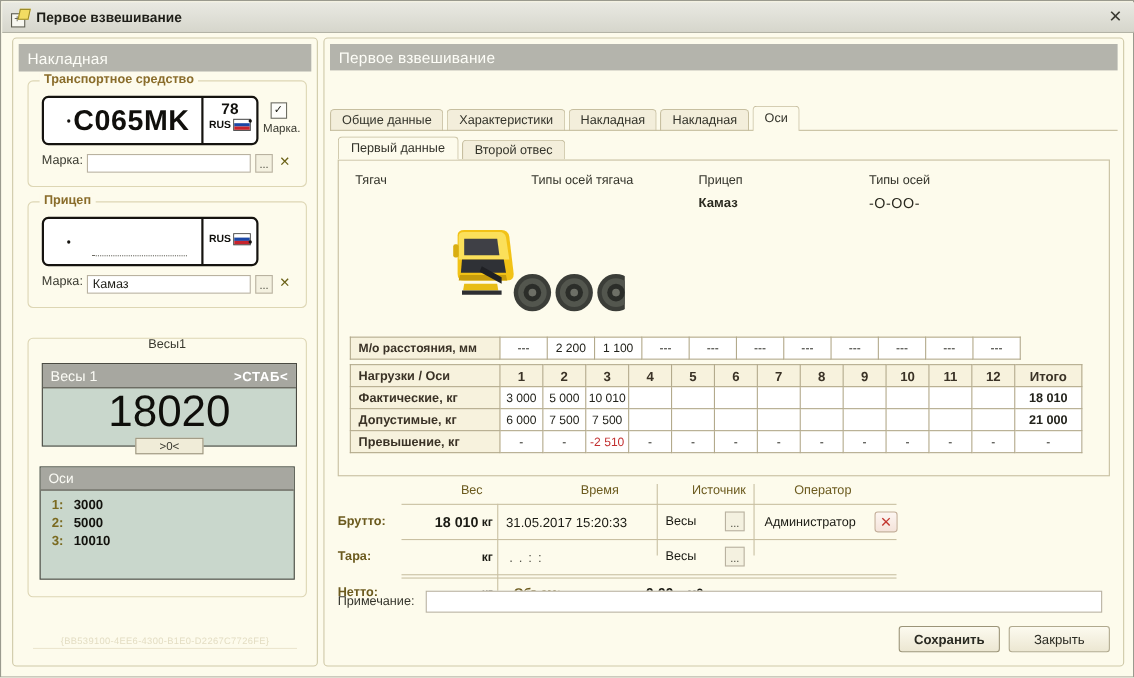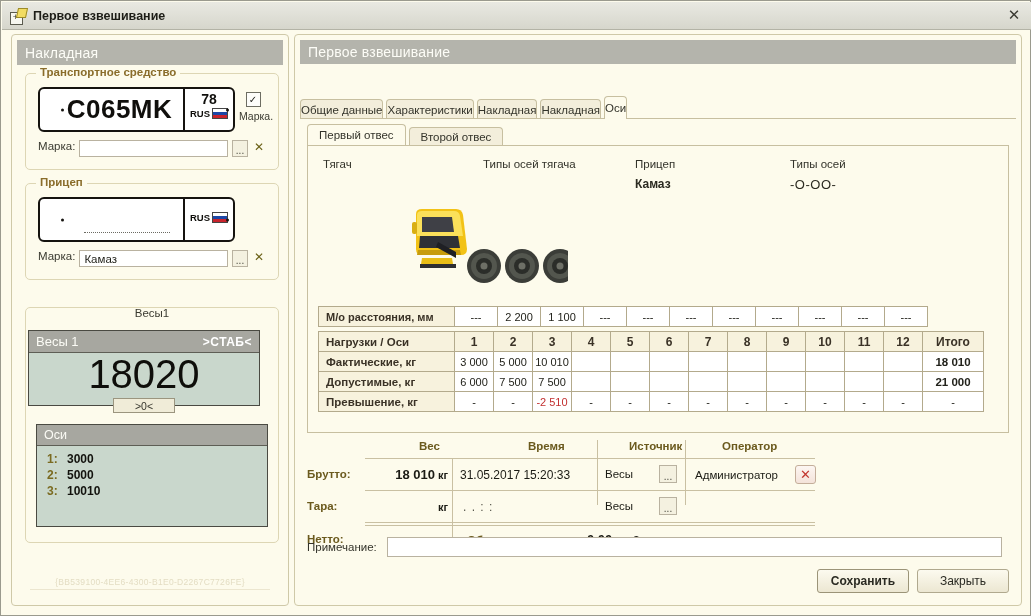--- a/index.html
+++ b/index.html
@@ -79,21 +79,21 @@
   .mini-btn{width:16px;height:17px;border:1px solid #b9b2a0;background:#f4f1e0;
     font-size:10px;display:flex;align-items:flex-end;justify-content:center;
     line-height:10px;color:#4a4a3e;box-sizing:border-box;}
   .x-btn{width:14px;text-align:center;font-weight:bold;font-size:12px;color:#6b6217;}
 
   
   .scales-group{position:absolute;left:13px;top:272px;width:252px;height:234px;
     border:1px solid #ddd6b4;border-radius:5px;background:#fdfbec;}
   .scales-tab{position:absolute;left:0;top:-1px;width:100%;height:19px;
     text-align:center;font-size:11.5px;color:#3a3a30;}
-  .scale-disp{position:absolute;left:2px;top:22px;width:232px;height:76px;
+  .scale-disp{position:absolute;left:12px;top:22px;width:232px;height:76px;
     background:#c9d7cc;border:1px solid #4a4a42;box-sizing:border-box;}
   .scale-hdr{height:22px;background:#a7a7a0;display:flex;align-items:center;
     justify-content:space-between;padding:0 7px;box-sizing:border-box;
     border-bottom:1px solid #5e5e55;}
   .scale-hdr .nm{color:#fbfbf5;font-size:13px;}
   .scale-hdr .st{color:#fff;font-size:12px;font-weight:bold;letter-spacing:.5px;}
   .scale-val{text-align:center;font-size:40px;line-height:44px;color:#0e0e0a;
     font-family:"Liberation Sans","DejaVu Sans",sans-serif;margin-top:-1px;}
   .zero-btn{width:62px;height:15px;margin:2px auto 0;background:#f0ecd8;
     border:1px solid #9b957f;font-size:10.5px;display:flex;align-items:center;
@@ -106,21 +106,21 @@
   .axes-li{display:flex;gap:8px;font-size:12px;line-height:16px;}
   .axes-li .i{color:#7a6a20;font-weight:bold;width:12px;}
   .axes-li .v{color:#12120d;font-weight:bold;}
 
   .guid{position:absolute;left:0;right:0;bottom:18px;text-align:center;
     font-size:8.5px;color:#e3ddc3;letter-spacing:.3px;}
   .guid-rule{position:absolute;left:18px;right:18px;bottom:15px;border-bottom:1px solid #ece6cf;}
 
   
   .tabs{position:absolute;left:5px;top:62px;right:5px;height:22px;display:flex;align-items:flex-end;}
-  .tab{height:20px;padding:0 0;background:#f3eedb;border:1px solid #c7bfa0;
+  .tab{height:20px;padding:0 10px;background:#f3eedb;border:1px solid #c7bfa0;
     border-bottom:none;border-radius:4px 4px 0 0;font-size:11.5px;color:#33332a;
     display:flex;align-items:center;margin-right:3px;box-sizing:border-box;}
   .tab.active{background:#fdfbec;height:23px;border-color:#c7bfa0;position:relative;z-index:3;}
   .tabs-rule{position:absolute;left:5px;top:83px;right:5px;border-bottom:1px solid #c7bfa0;}
 
   .subtabs{position:absolute;left:12px;top:90px;right:12px;height:20px;display:flex;align-items:flex-end;}
   .subtab{height:18px;padding:0 11px;background:#f3eedb;border:1px solid #c7bfa0;
     border-bottom:none;border-radius:4px 4px 0 0;font-size:11.5px;color:#33332a;
     display:flex;align-items:center;margin-right:3px;box-sizing:border-box;}
   .subtab.active{background:#fdfbec;height:21px;position:relative;z-index:3;}
@@ -145,21 +145,21 @@
   .load-tbl td,.load-tbl th{border:1px solid #b3aa8c;height:19px;font-size:11px;
     text-align:center;color:#22221b;background:#fff;padding:0;font-weight:normal;}
   .load-tbl th{background:#f7f2dd;font-weight:bold;font-size:12px;color:#3a3226;}
   .load-tbl td.lbl{background:#f7f2dd;font-weight:bold;text-align:left;padding-left:7px;
     color:#3a3226;width:128px;font-size:11.5px;}
   .load-tbl td.tot{font-weight:bold;font-size:11.5px;}
   .load-tbl td.neg{color:#c23030;}
 
   
   .weigh{position:absolute;left:12px;top:405px;right:12px;height:125px;}
-  .wf-hdr{position:absolute;font-size:11.5px;font-weight:bold;color:#6b5a1e;}
+  .wf-hdr{position:absolute;font-size:11.5px;font-weight:normal;color:#6b5a1e;}
   .wf-lab{position:absolute;font-size:11.5px;font-weight:bold;color:#6b5a1e;}
   .wf-val{position:absolute;font-size:12px;color:#1b1b14;}
   .wf-rule{position:absolute;border-bottom:1px solid #c9c0a2;}
   .wf-vrule{position:absolute;border-left:1px solid #c9c0a2;}
   .del-btn{position:absolute;width:21px;height:19px;border:1px solid #c4ae9a;
     background:linear-gradient(#fdf6f2,#f4e3da);border-radius:3px;
     display:flex;align-items:center;justify-content:center;
     color:#c2362f;font-weight:bold;font-size:13px;box-sizing:border-box;}
 
   .note-row{position:absolute;left:12px;bottom:48px;right:12px;display:flex;align-items:center;gap:10px;}
@@ -300,21 +300,21 @@
     <div class="tabs">
       <div class="tab">Общие данные</div>
       <div class="tab">Характеристики</div>
       <div class="tab">Накладная</div>
       <div class="tab">Накладная</div>
       <div class="tab active">Оси</div>
     </div>
     <div class="tabs-rule"></div>
 
     <div class="subtabs">
-      <div class="subtab active">Первый отвес</div>
+      <div class="subtab active">Первый данные</div>
       <div class="subtab">Второй отвес</div>
     </div>
 
     <div class="content-box">
 
       <div class="hdr-labels">
         <span class="hl" style="left:15px;top:12px;">Тягач</span>
         <span class="hv" style="left:15px;top:31px;"></span>
         <span class="hl" style="left:175px;top:12px;">Типы осей тягача</span>
         <span class="hv" style="left:175px;top:31px;"></span>

